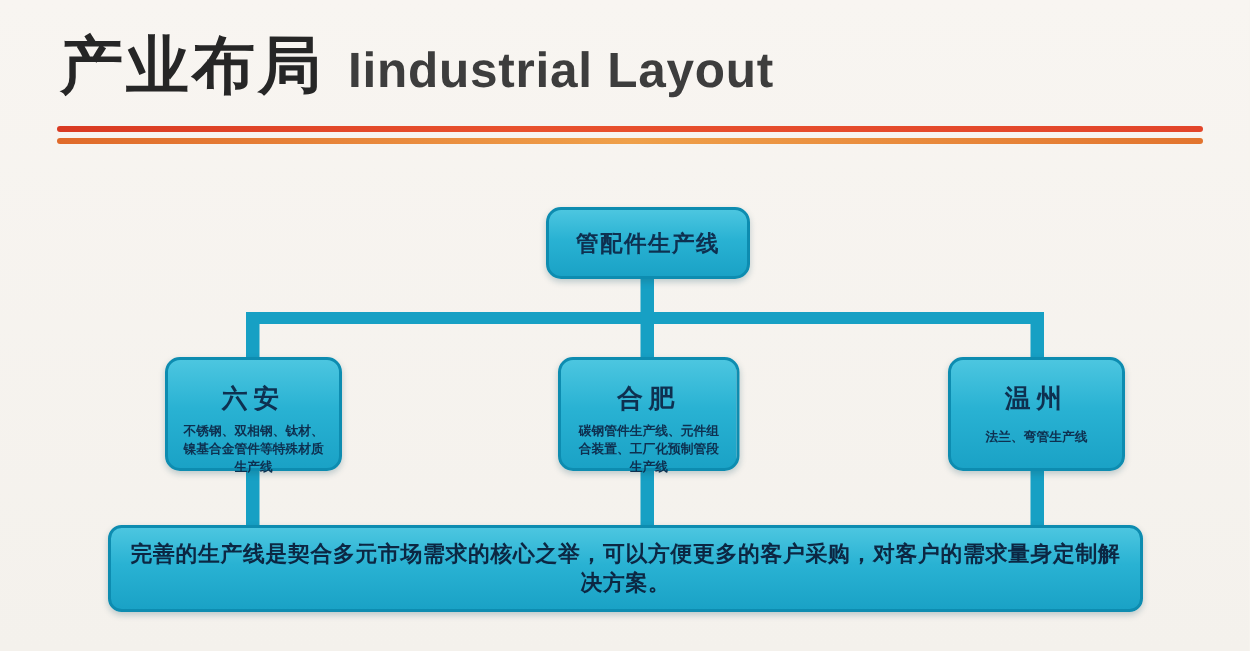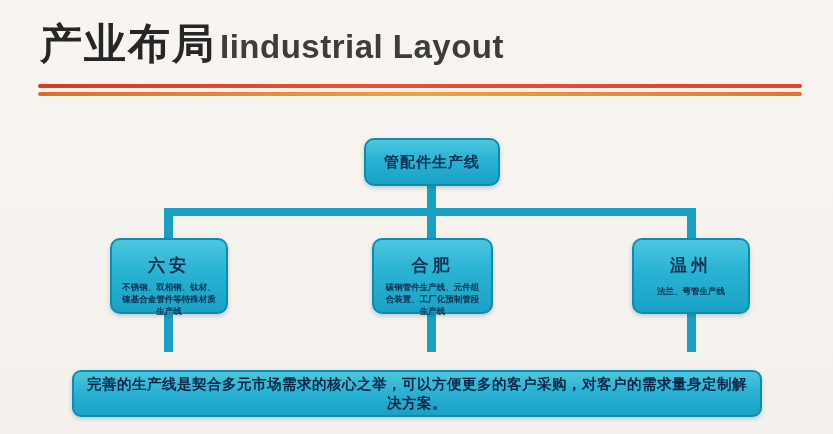--- a/index.html
+++ b/index.html
@@ -14,21 +14,21 @@
     width: 833px; height: 434px;
     background: linear-gradient(180deg, #f8f5f1 0%, #f4f1ec 100%);
   }
 
   
   .title-row {
     position: absolute;
     left: 40px; top: 16px;
     display: flex;
     align-items: baseline;
-    gap: 4px;
+    gap: 16px;
     white-space: nowrap;
   }
   .title-cn {
     font-size: 42px;
     font-weight: 900;
     color: #262626;
     letter-spacing: 2px;
   }
   .title-en {
     font-size: 33px;
@@ -108,22 +108,22 @@
     padding: 0 4px;
   }
   .node-luan   { left: 110px; width: 118px; }
   .node-hefei  { left: 372px; width: 121px; }
   .node-wenzhou{ left: 632px; width: 118px; }
   .node-wenzhou .city-desc { margin-top: 4px; }
 
   
   .footer-bar {
     position: absolute;
-    left: 72px; top: 370px;
-    width: 690px; height: 47px;
+    left: 72px; top: 350px;
+    width: 690px; height: 58px;
     background: linear-gradient(180deg, #4cc6e0 0%, #29b2d3 45%, #1aa2c6 100%);
     border: 2px solid #0d8cb0;
     border-radius: 9px;
     box-shadow: 0 2px 4px rgba(20, 80, 100, 0.25);
     display: flex;
     align-items: center;
     justify-content: center;
     text-align: center;
   }
   .footer-bar .footer-text {

